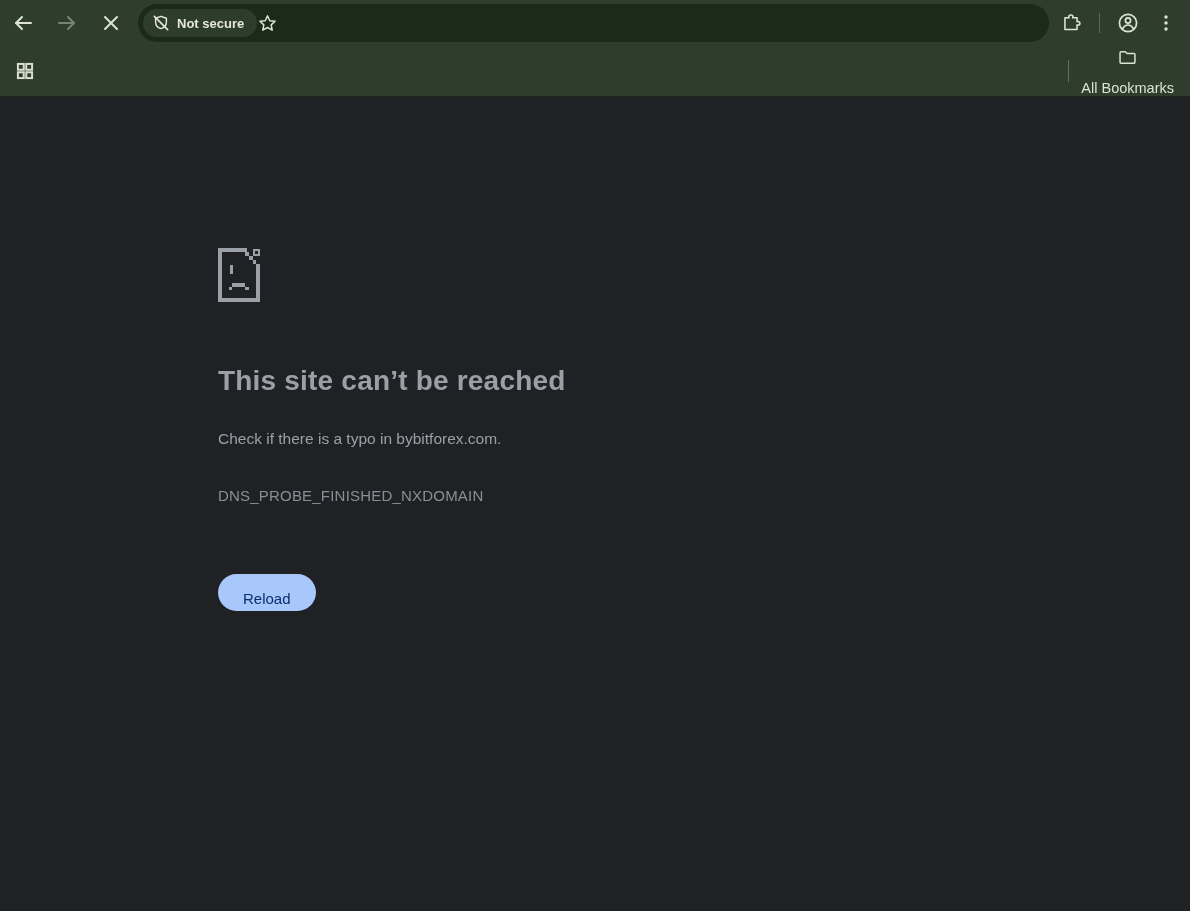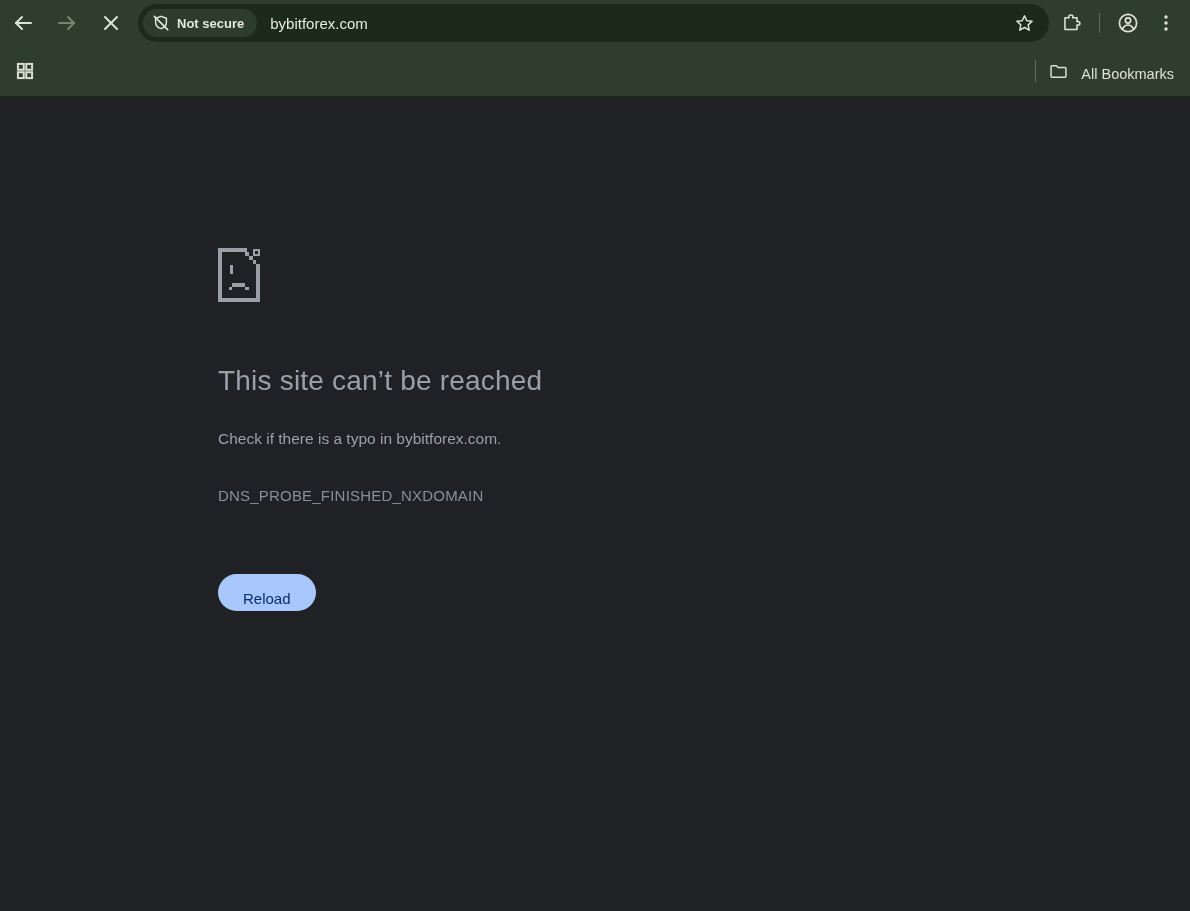--- a/index.html
+++ b/index.html
@@ -91,23 +91,24 @@
     height:51px;
     background:var(--toolbar_bg,#2f3d2c);
     display:flex;
     align-items:center;
     padding:0 16px 0 8px;
     border-bottom:1px solid rgba(0,0,0,.35);
   }
   .bm-spacer{flex:1;}
   .bm-right{
     display:flex;
-    align-items:flex-end;
+    align-items:center;
     gap:12px;
     cursor:pointer;
+    flex-direction:column;
   }
   .bm-divider{
     width:1px;height:22px;
     background:#8d9a85;
     opacity:.55;
     margin-right:12px;
   }
   .bm-label{
     color:#dce2d5;
     font-size:14.5px;
@@ -118,21 +119,21 @@
   .content{
     width:754px;
     margin:0 auto;
     padding-top:151px;
     color:var(--text_gray,#9aa0a6);
   }
   .sad-icon{display:block;}
   .err-title{
     margin-top:63px;
     font-size:28px;
-    font-weight:400;
+    font-weight:700;
     color:var(--text_gray,#9aa0a6);
     letter-spacing:.2px;
   }
   .err-line{
     margin-top:31px;
     font-size:15.5px;
     line-height:1.45;
     color:var(--text_gray,#9aa0a6);
   }
   .err-line.second{margin-top:29px;}
@@ -198,21 +199,20 @@
   <div class="omnibox">
     <div class="chip">
       <span>
         <svg width="18" height="18" viewBox="0 0 20 20" fill="none" stroke="#e3e8da" stroke-width="1.6" stroke-linecap="round" stroke-linejoin="round">
           <path d="M10 2.6l6 2.1v4.1c0 3.6-2.5 6.3-6 7.4-3.5-1.1-6-3.8-6-7.4V4.7z"></path>
           <path d="M2.6 2.6l14.8 14.8" stroke-width="1.8"></path>
         </svg>
       </span>
       <span class="chip-label">Not secure</span>
     </div>
-    <span class="url-text">bybitforex.com</span>
     <div class="icon-btn">
       <span>
         <svg width="21" height="21" viewBox="0 0 24 24" fill="none" stroke="#dde4d4" stroke-width="1.7" stroke-linejoin="round">
           <path d="M12 3.2l2.6 5.6 6.1.7-4.5 4.1 1.2 6-5.4-3-5.4 3 1.2-6-4.5-4.1 6.1-.7z"></path>
         </svg>
       </span>
     </div>
   </div>
 
   <div class="right-cluster">

